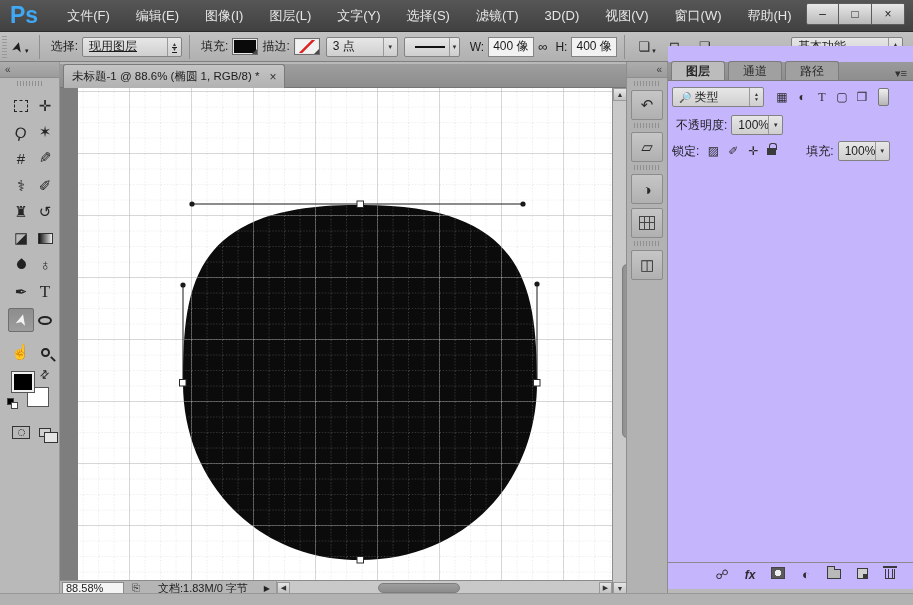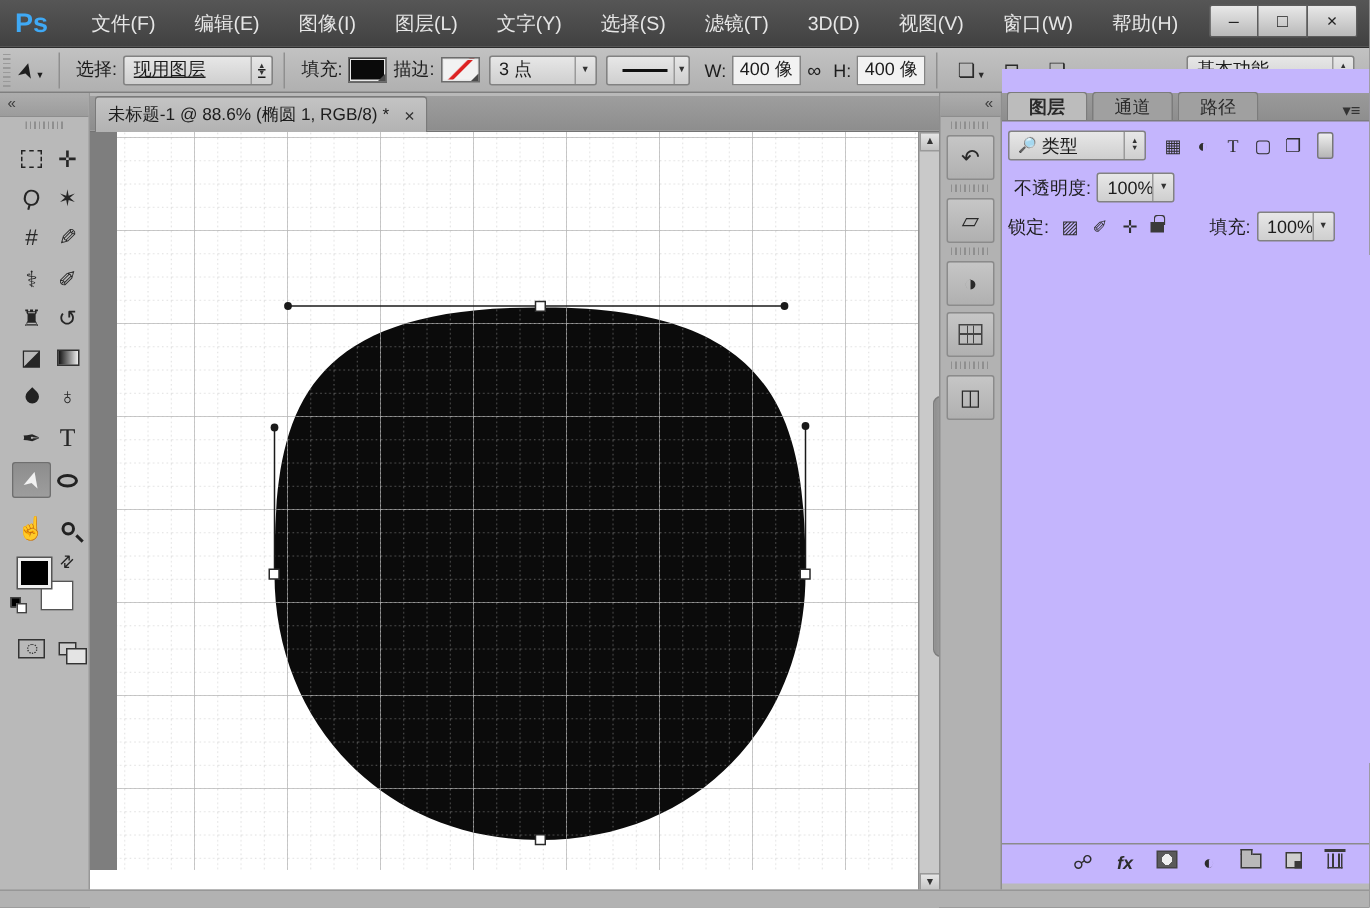--- a/index.html
+++ b/index.html
@@ -4,21 +4,21 @@
 <style>
   html,body{margin:0;padding:0;background:#666;}
   *{box-sizing:border-box;}
   .win{position:relative;width:913px;height:605px;background:#b9b9b9;
        font-family:"Liberation Sans",sans-serif;overflow:hidden;
        -webkit-user-select:none;user-select:none;}
   
   .titlebar{position:absolute;left:0;top:0;width:913px;height:32px;
     background:linear-gradient(#565656,#414141);display:flex;align-items:center;
     border-bottom:1px solid #2c2c2c;}
-  .pslogo{color:#3fa9f5;font-weight:bold;font-size:18px;margin:0 16px 0 10px;letter-spacing:0;}
+  .pslogo{color:#3fa9f5;font-weight:bold;font-size:23px;margin:0 16px 0 10px;letter-spacing:0;}
   .menus{display:flex;align-items:flex-start;color:#e6e6e6;font-size:13px;}
   .menu-item{padding:0 13px;line-height:32px;cursor:default;}
   .winbtns{position:absolute;right:8px;top:3px;display:flex;}
   .winbtn{width:33px;height:22px;background:linear-gradient(#e8e8e8,#b9b9b9);
     border:1px solid #5c5c5c;border-left:none;color:#222;font-size:12px;
     display:flex;align-items:center;justify-content:center;}
   .winbtn:first-child{border-left:1px solid #5c5c5c;border-radius:2px 0 0 2px;}
   .winbtn:last-child{border-radius:0 2px 2px 0;}
   
   .optbar{position:absolute;left:0;top:32px;width:913px;height:30px;
@@ -373,20 +373,33 @@
         </g>
       </svg>
     </div>
 
     <div class="vsb">
       <div class="arr" style="top:0;">▲</div>
       <div class="thumb"></div>
       <div class="arr" style="bottom:0;">▼</div>
     </div>
 
+    <div class="statusbar">
+      <div class="zoomfield">
+        <span>88.58%</span>
+      </div>
+      <span class="exporticon">⎘</span>
+      <span class="docinfo">文档:1.83M/0 字节</span>
+      <span class="statarrow">▶</span>
+      <div class="hsb">
+        <div class="arr" style="left:0;">◀</div>
+        <div class="thumb"></div>
+        <div class="arr" style="right:0;">▶</div>
+      </div>
+    </div>
   </div>
 
   <div class="dockcol">
     <div class="colhdr" style="justify-content:flex-end;">
       <span>«</span>
     </div>
     <div class="gripdots"></div>
     <div class="dockbtn">
         <span>↶</span>
       </div>

